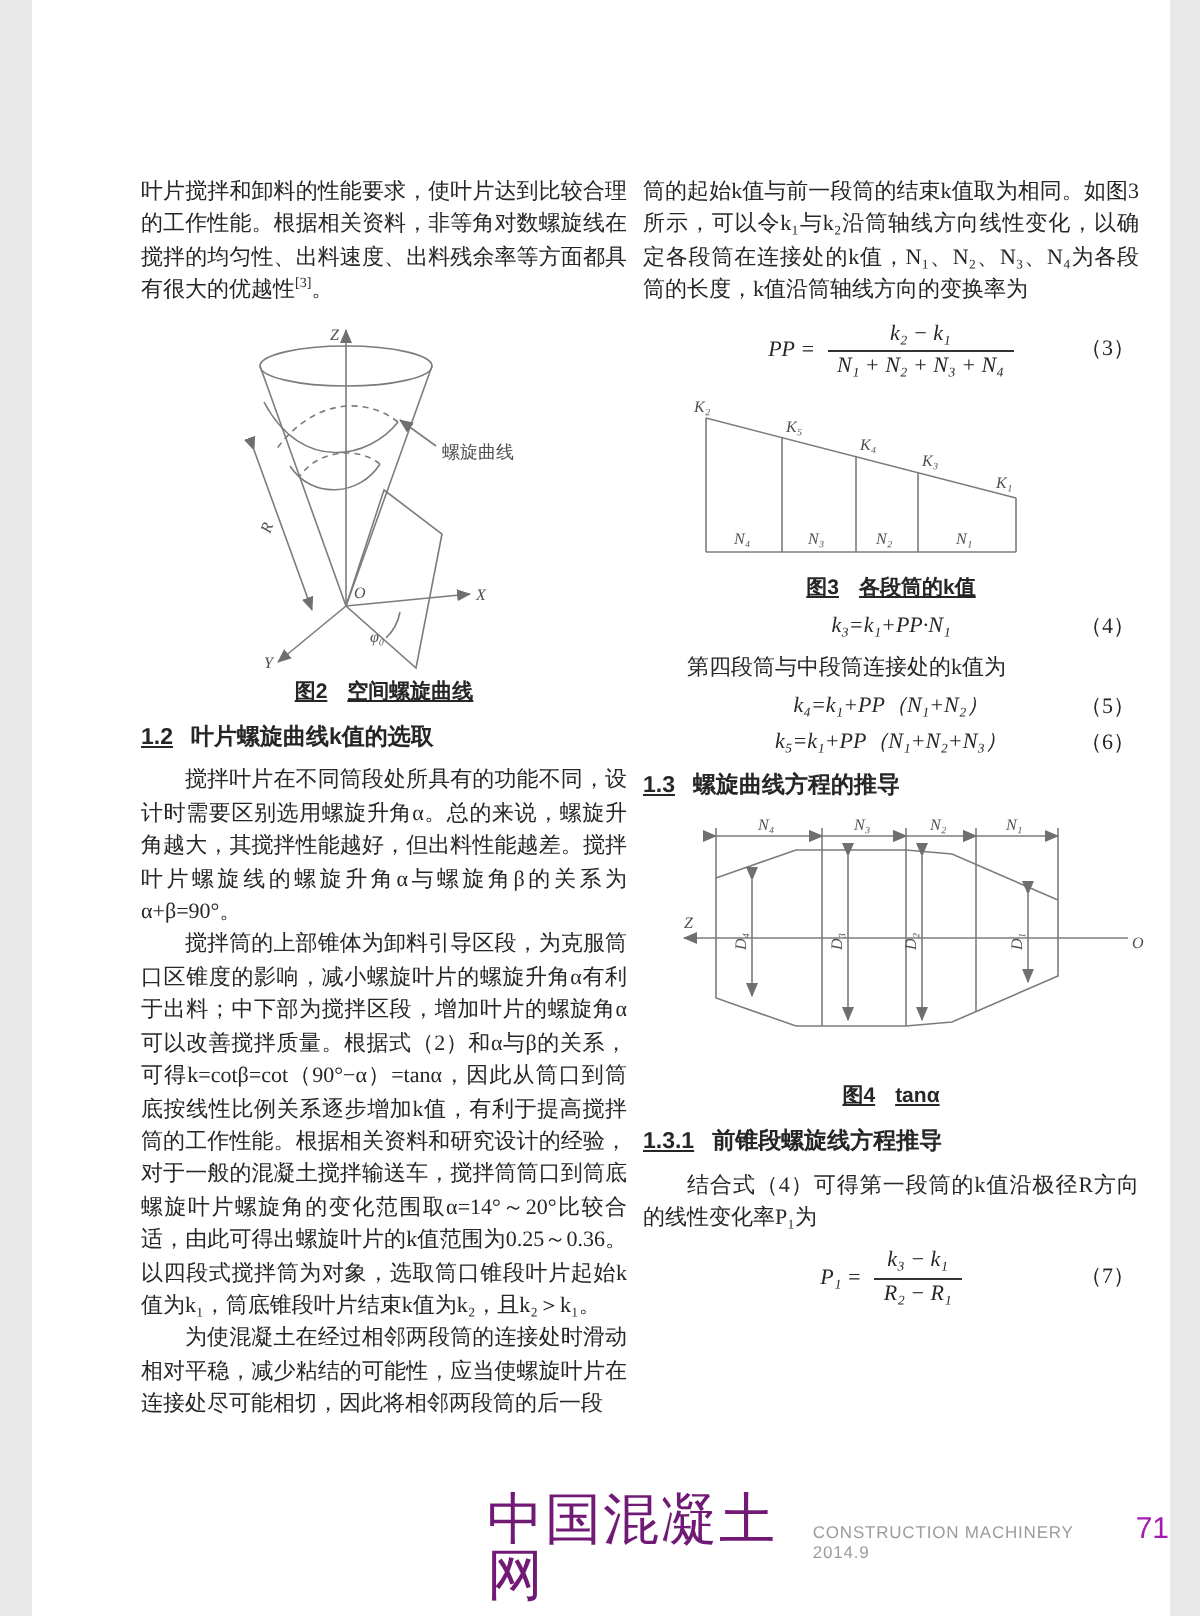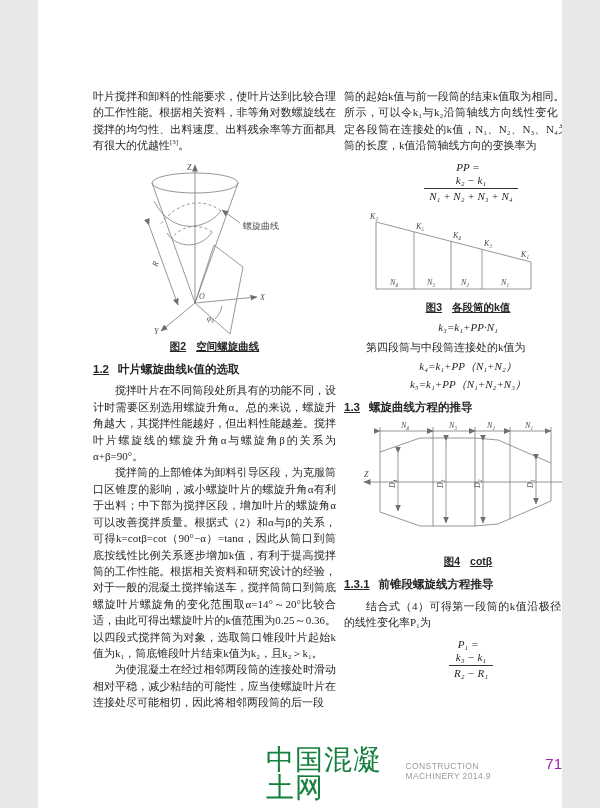--- a/index.html
+++ b/index.html
@@ -1,17 +1,17 @@
 <!DOCTYPE html>
 <html><head>
 <meta charset="utf-8">
 <style>
   html,body { margin:0; padding:0; background:#e8e8e8; }
   .page {
-    position:relative; width:524px; height:808px; margin:0 auto;
+    position:relative; width:569px; height:808px; margin:0 auto;
     background:#ffffff; overflow:hidden;
     font-family:"Liberation Serif","DejaVu Serif",serif;
     color:#262626;
   }
   .col { position:absolute; top:88px; font-size:11px; line-height:16.4px; text-align:justify; }
   .col-left  { left:55px;  width:243px; }
   .col-right { left:306px; width:248px; }
   .col p { margin:0; }
   .indent { text-indent:2em; }
   .ref { font-size:7px; vertical-align:super; line-height:0; }
@@ -24,35 +24,35 @@
 
   .fig { margin:0; }
   .fig svg { display:block; }
   .fig-caption {
     font-family:"Liberation Sans","DejaVu Sans",sans-serif;
     font-weight:bold; font-size:10.5px; text-align:center; margin:3px 0 2px;text-decoration:underline;
   }
   .fig-caption .cap-label { margin-right:10px; }
 
   .eq { position:relative; display:flex; align-items:center; justify-content:center;
-        margin:7px 0; font-style:italic; font-size:11px; line-height:1.2;flex-direction:column; }
+        margin:7px 0; font-style:italic; font-size:11px; line-height:1.2; }
   .eq .eq-no { position:absolute; right:2px; top:50%; transform:translateY(-50%);
                font-style:normal; }
   .frac { display:inline-flex; flex-direction:column; align-items:center; margin-left:6px; }
   .frac .fr-num { padding:0 5px 1px; }
   .frac .fr-den { border-top:0.9px solid #333; padding:1px 5px 0; }
   .eq-inline { margin:5px 0;justify-content:center; }
 
   .fig-line { stroke:#7c7c7c; stroke-width:0.8; fill:none; }
   .fig-label { font-family:"Liberation Serif","DejaVu Serif",serif; font-style:italic;
                font-size:8px; fill:#4f4f4f; }
   .fig-label-cjk { font-style:normal; font-size:9px; }
 
   .footer { position:absolute; left:228px; top:746px; display:flex; align-items:baseline; }
-  .watermark { color:#15803d; font-size:28px; letter-spacing:1px; line-height:1;
+  .watermark { color:#701a75; font-size:28px; letter-spacing:1px; line-height:1;
                font-family:"Liberation Sans","DejaVu Sans",sans-serif; }
   .journal { font-family:"Liberation Sans","DejaVu Sans",sans-serif; font-size:8.5px;
              color:#9c9c9c; letter-spacing:0.4px; margin-left:4px; }
   .page-num { font-family:"Liberation Sans","DejaVu Sans",sans-serif; font-size:15px;
               color:#a21caf; margin-left:14px; }
 </style>
 </head>
 <body>
 
 <div class="page">
@@ -189,21 +189,21 @@
         <text class="fig-label" x="230" y="67">O</text>
         <text class="fig-label" x="43" y="8">N₄</text>
         <text class="fig-label" x="91" y="8">N₃</text>
         <text class="fig-label" x="129" y="8">N₂</text>
         <text class="fig-label" x="167" y="8">N₁</text>
         <text class="fig-label" font-size="7" x="37" y="68" transform="rotate(-90 37 68)">D₄</text>
         <text class="fig-label" font-size="7" x="85" y="68" transform="rotate(-90 85 68)">D₃</text>
         <text class="fig-label" font-size="7" x="122" y="68" transform="rotate(-90 122 68)">D₂</text>
         <text class="fig-label" font-size="7" x="175" y="68" transform="rotate(-90 175 68)">D₁</text>
       </svg>
-      <figcaption class="fig-caption"><span class="cap-label">图4</span><span>cotβ</span></figcaption>
+      <figcaption class="fig-caption"><span class="cap-label">图4</span><span>tanα</span></figcaption>
     </figure>
 
     <div class="sec-h"><span class="sec-num">1.3.1</span><span>前锥段螺旋线方程推导</span></div>
 
     <p class="indent">结合式（4）可得第一段筒的k值沿极径R方向的线性变化率P₁为</p>
 
     <div class="eq">
       <span>P₁ =</span>
       <span class="frac">
         <span class="fr-num">k₃ − k₁</span>

